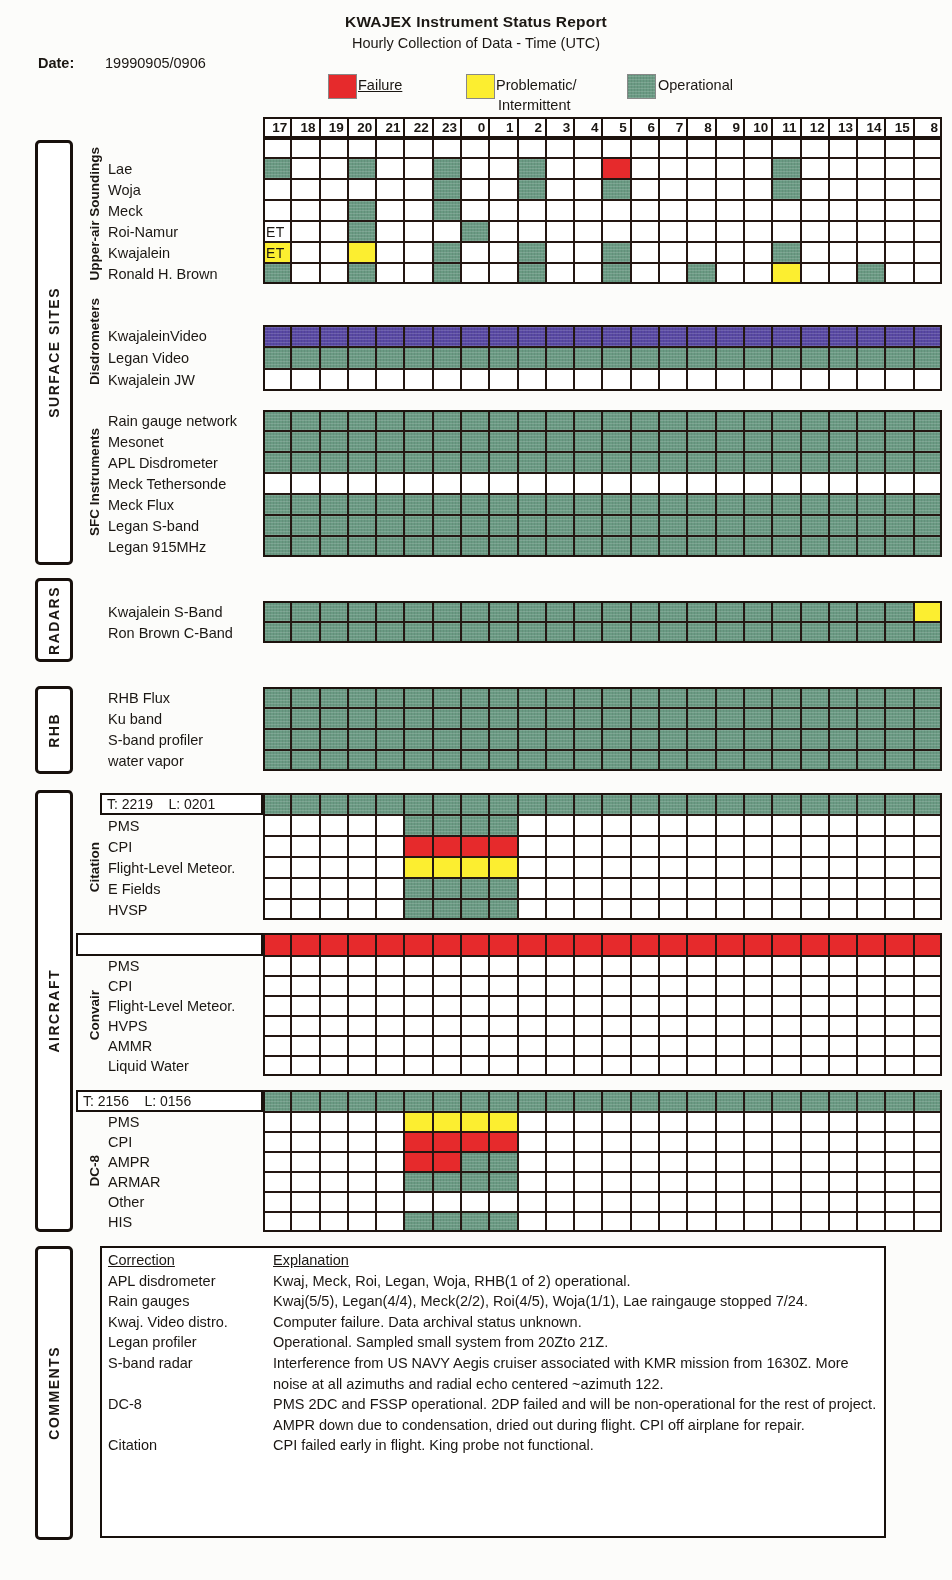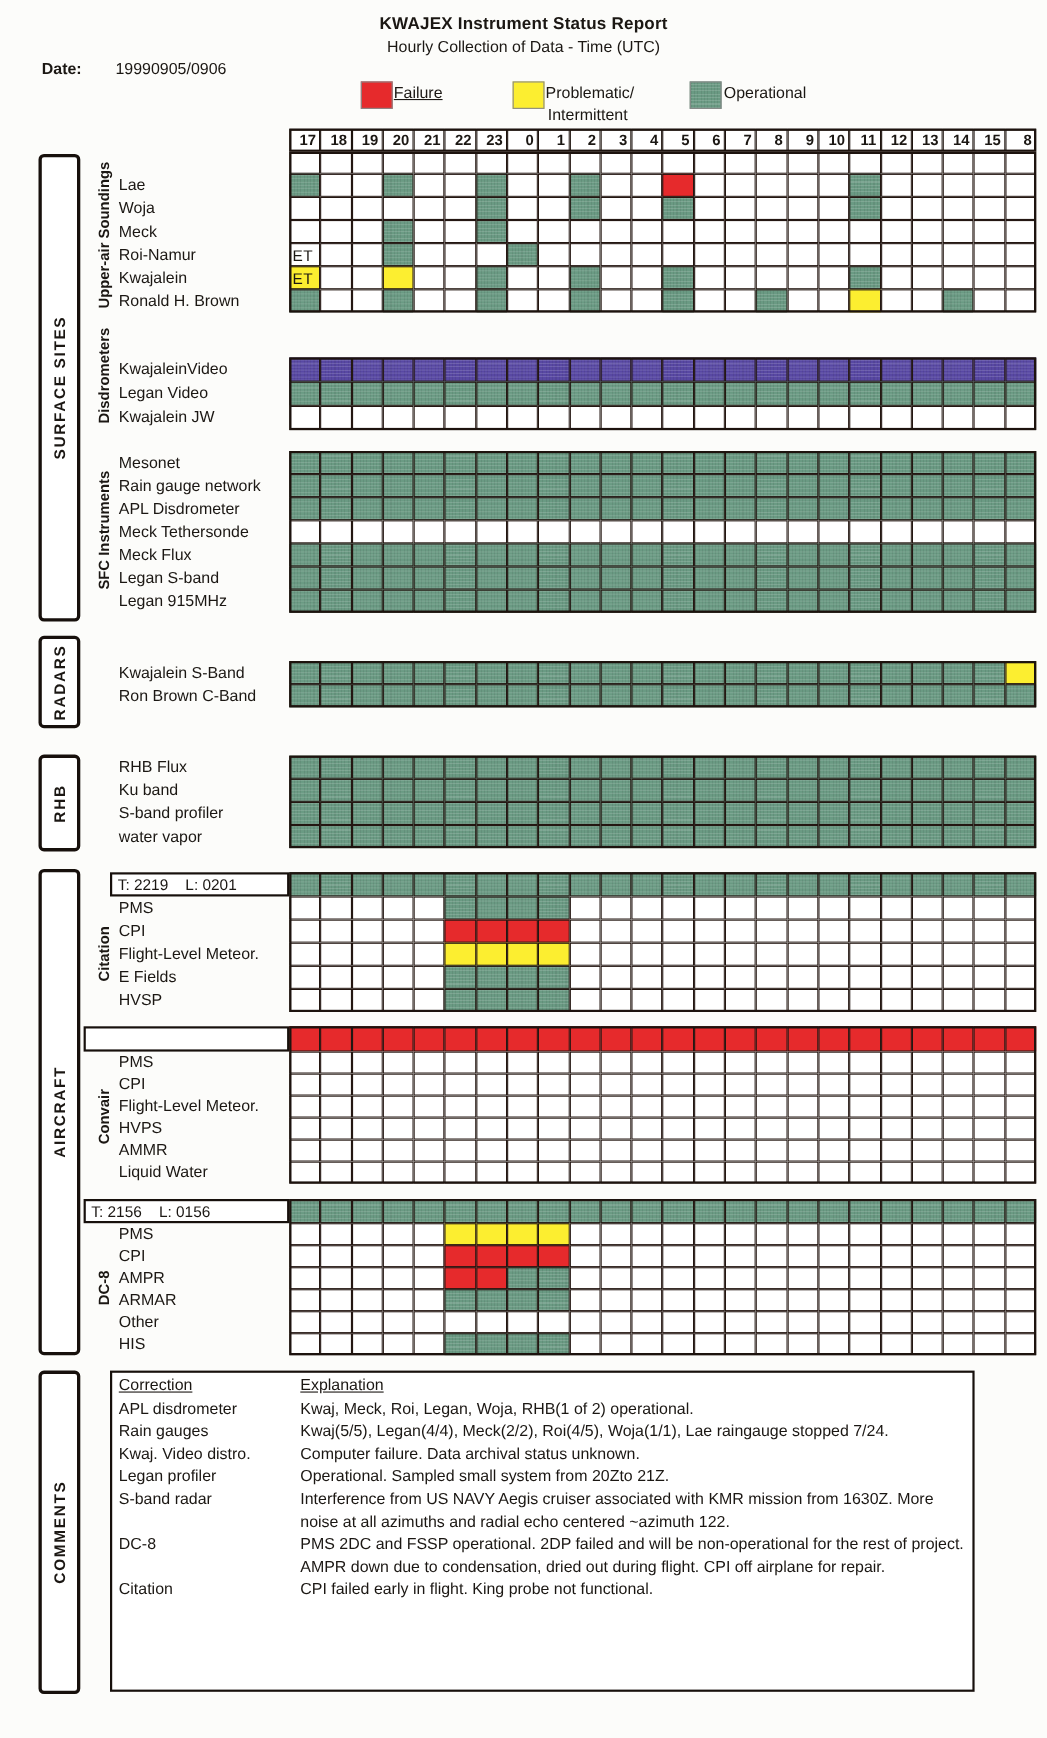--- a/index.html
+++ b/index.html
@@ -441,50 +441,50 @@
           <div class="cell" style="background-color: rgb(255, 255, 255);"></div>
           <div class="cell" style="background-color: rgb(255, 255, 255);"></div>
           <div class="cell" style="background-color: rgb(255, 255, 255);"></div>
           <div class="cell" style="background-color: rgb(255, 255, 255);"></div>
           <div class="cell" style="background-color: rgb(255, 255, 255);"></div>
         </div>
       </div>
     </div>
   <div class="abs subgrid" id="g-sfc" style="top:410px">
       <div class="grow">
+        <div class="rlabel">Rain gauge network</div>
+        <div class="cells">
+          <div class="cell tex" style="background-color: rgb(106, 154, 131);"></div>
+          <div class="cell tex" style="background-color: rgb(106, 154, 131);"></div>
+          <div class="cell tex" style="background-color: rgb(106, 154, 131);"></div>
+          <div class="cell tex" style="background-color: rgb(106, 154, 131);"></div>
+          <div class="cell tex" style="background-color: rgb(106, 154, 131);"></div>
+          <div class="cell tex" style="background-color: rgb(106, 154, 131);"></div>
+          <div class="cell tex" style="background-color: rgb(106, 154, 131);"></div>
+          <div class="cell tex" style="background-color: rgb(106, 154, 131);"></div>
+          <div class="cell tex" style="background-color: rgb(106, 154, 131);"></div>
+          <div class="cell tex" style="background-color: rgb(106, 154, 131);"></div>
+          <div class="cell tex" style="background-color: rgb(106, 154, 131);"></div>
+          <div class="cell tex" style="background-color: rgb(106, 154, 131);"></div>
+          <div class="cell tex" style="background-color: rgb(106, 154, 131);"></div>
+          <div class="cell tex" style="background-color: rgb(106, 154, 131);"></div>
+          <div class="cell tex" style="background-color: rgb(106, 154, 131);"></div>
+          <div class="cell tex" style="background-color: rgb(106, 154, 131);"></div>
+          <div class="cell tex" style="background-color: rgb(106, 154, 131);"></div>
+          <div class="cell tex" style="background-color: rgb(106, 154, 131);"></div>
+          <div class="cell tex" style="background-color: rgb(106, 154, 131);"></div>
+          <div class="cell tex" style="background-color: rgb(106, 154, 131);"></div>
+          <div class="cell tex" style="background-color: rgb(106, 154, 131);"></div>
+          <div class="cell tex" style="background-color: rgb(106, 154, 131);"></div>
+          <div class="cell tex" style="background-color: rgb(106, 154, 131);"></div>
+          <div class="cell tex" style="background-color: rgb(106, 154, 131);"></div>
+        </div>
+      </div>
+      <div class="grow">
         <div class="rlabel">Mesonet</div>
-        <div class="cells">
-          <div class="cell tex" style="background-color: rgb(106, 154, 131);"></div>
-          <div class="cell tex" style="background-color: rgb(106, 154, 131);"></div>
-          <div class="cell tex" style="background-color: rgb(106, 154, 131);"></div>
-          <div class="cell tex" style="background-color: rgb(106, 154, 131);"></div>
-          <div class="cell tex" style="background-color: rgb(106, 154, 131);"></div>
-          <div class="cell tex" style="background-color: rgb(106, 154, 131);"></div>
-          <div class="cell tex" style="background-color: rgb(106, 154, 131);"></div>
-          <div class="cell tex" style="background-color: rgb(106, 154, 131);"></div>
-          <div class="cell tex" style="background-color: rgb(106, 154, 131);"></div>
-          <div class="cell tex" style="background-color: rgb(106, 154, 131);"></div>
-          <div class="cell tex" style="background-color: rgb(106, 154, 131);"></div>
-          <div class="cell tex" style="background-color: rgb(106, 154, 131);"></div>
-          <div class="cell tex" style="background-color: rgb(106, 154, 131);"></div>
-          <div class="cell tex" style="background-color: rgb(106, 154, 131);"></div>
-          <div class="cell tex" style="background-color: rgb(106, 154, 131);"></div>
-          <div class="cell tex" style="background-color: rgb(106, 154, 131);"></div>
-          <div class="cell tex" style="background-color: rgb(106, 154, 131);"></div>
-          <div class="cell tex" style="background-color: rgb(106, 154, 131);"></div>
-          <div class="cell tex" style="background-color: rgb(106, 154, 131);"></div>
-          <div class="cell tex" style="background-color: rgb(106, 154, 131);"></div>
-          <div class="cell tex" style="background-color: rgb(106, 154, 131);"></div>
-          <div class="cell tex" style="background-color: rgb(106, 154, 131);"></div>
-          <div class="cell tex" style="background-color: rgb(106, 154, 131);"></div>
-          <div class="cell tex" style="background-color: rgb(106, 154, 131);"></div>
-        </div>
-      </div>
-      <div class="grow">
-        <div class="rlabel">Rain gauge network</div>
         <div class="cells">
           <div class="cell tex" style="background-color: rgb(106, 154, 131);"></div>
           <div class="cell tex" style="background-color: rgb(106, 154, 131);"></div>
           <div class="cell tex" style="background-color: rgb(106, 154, 131);"></div>
           <div class="cell tex" style="background-color: rgb(106, 154, 131);"></div>
           <div class="cell tex" style="background-color: rgb(106, 154, 131);"></div>
           <div class="cell tex" style="background-color: rgb(106, 154, 131);"></div>
           <div class="cell tex" style="background-color: rgb(106, 154, 131);"></div>
           <div class="cell tex" style="background-color: rgb(106, 154, 131);"></div>
           <div class="cell tex" style="background-color: rgb(106, 154, 131);"></div>

